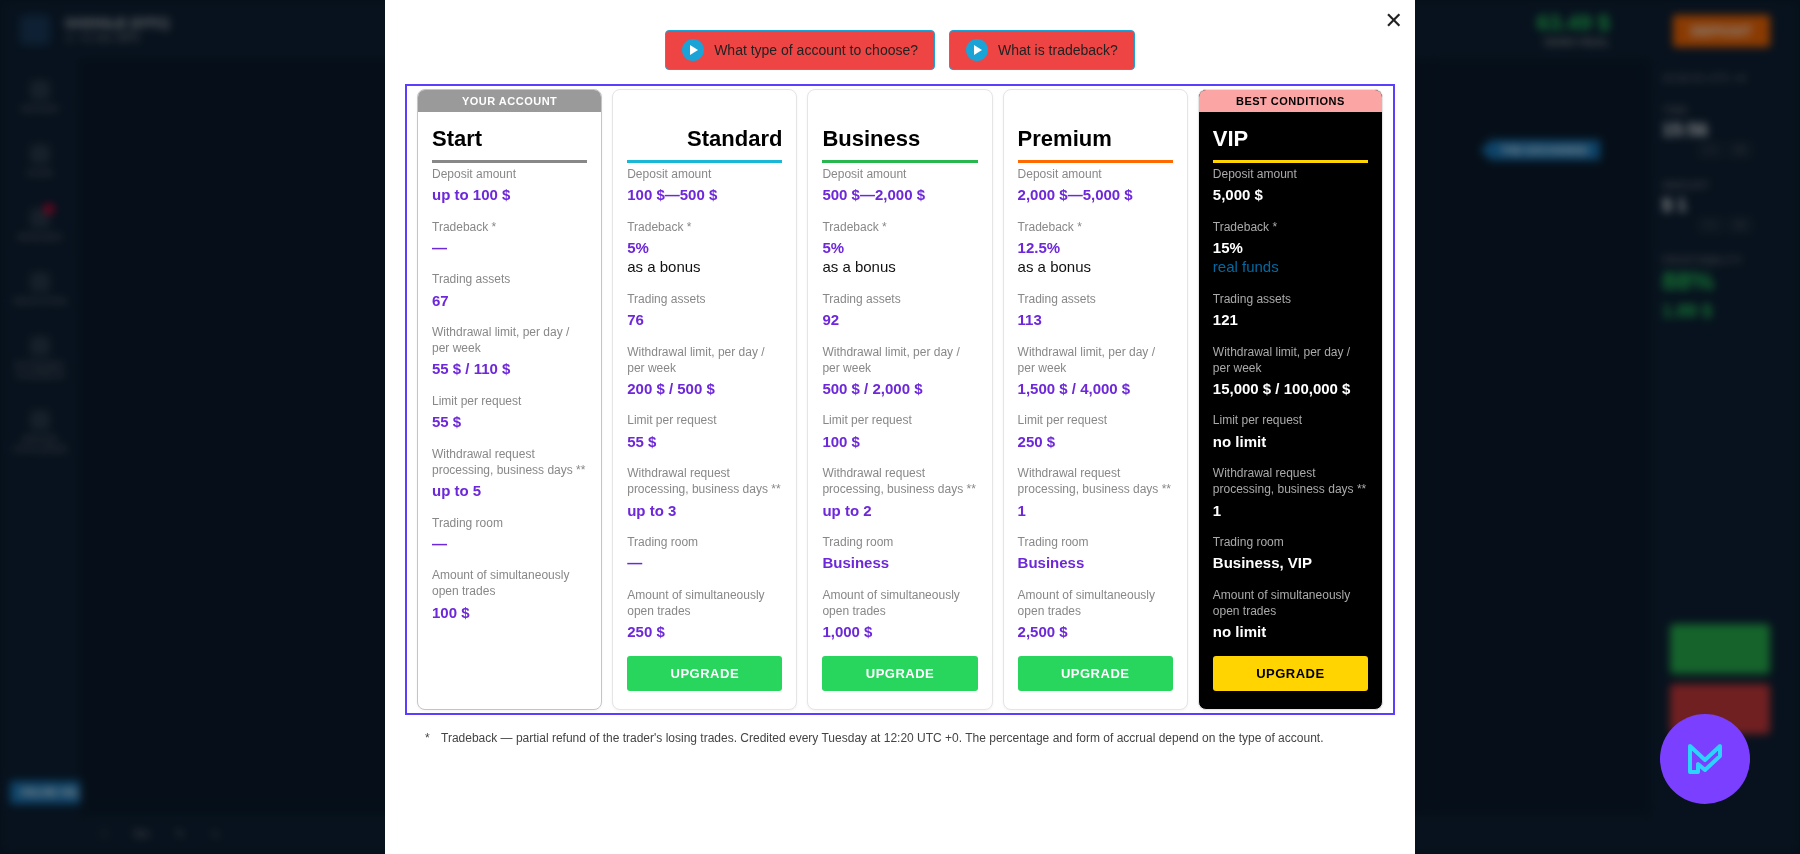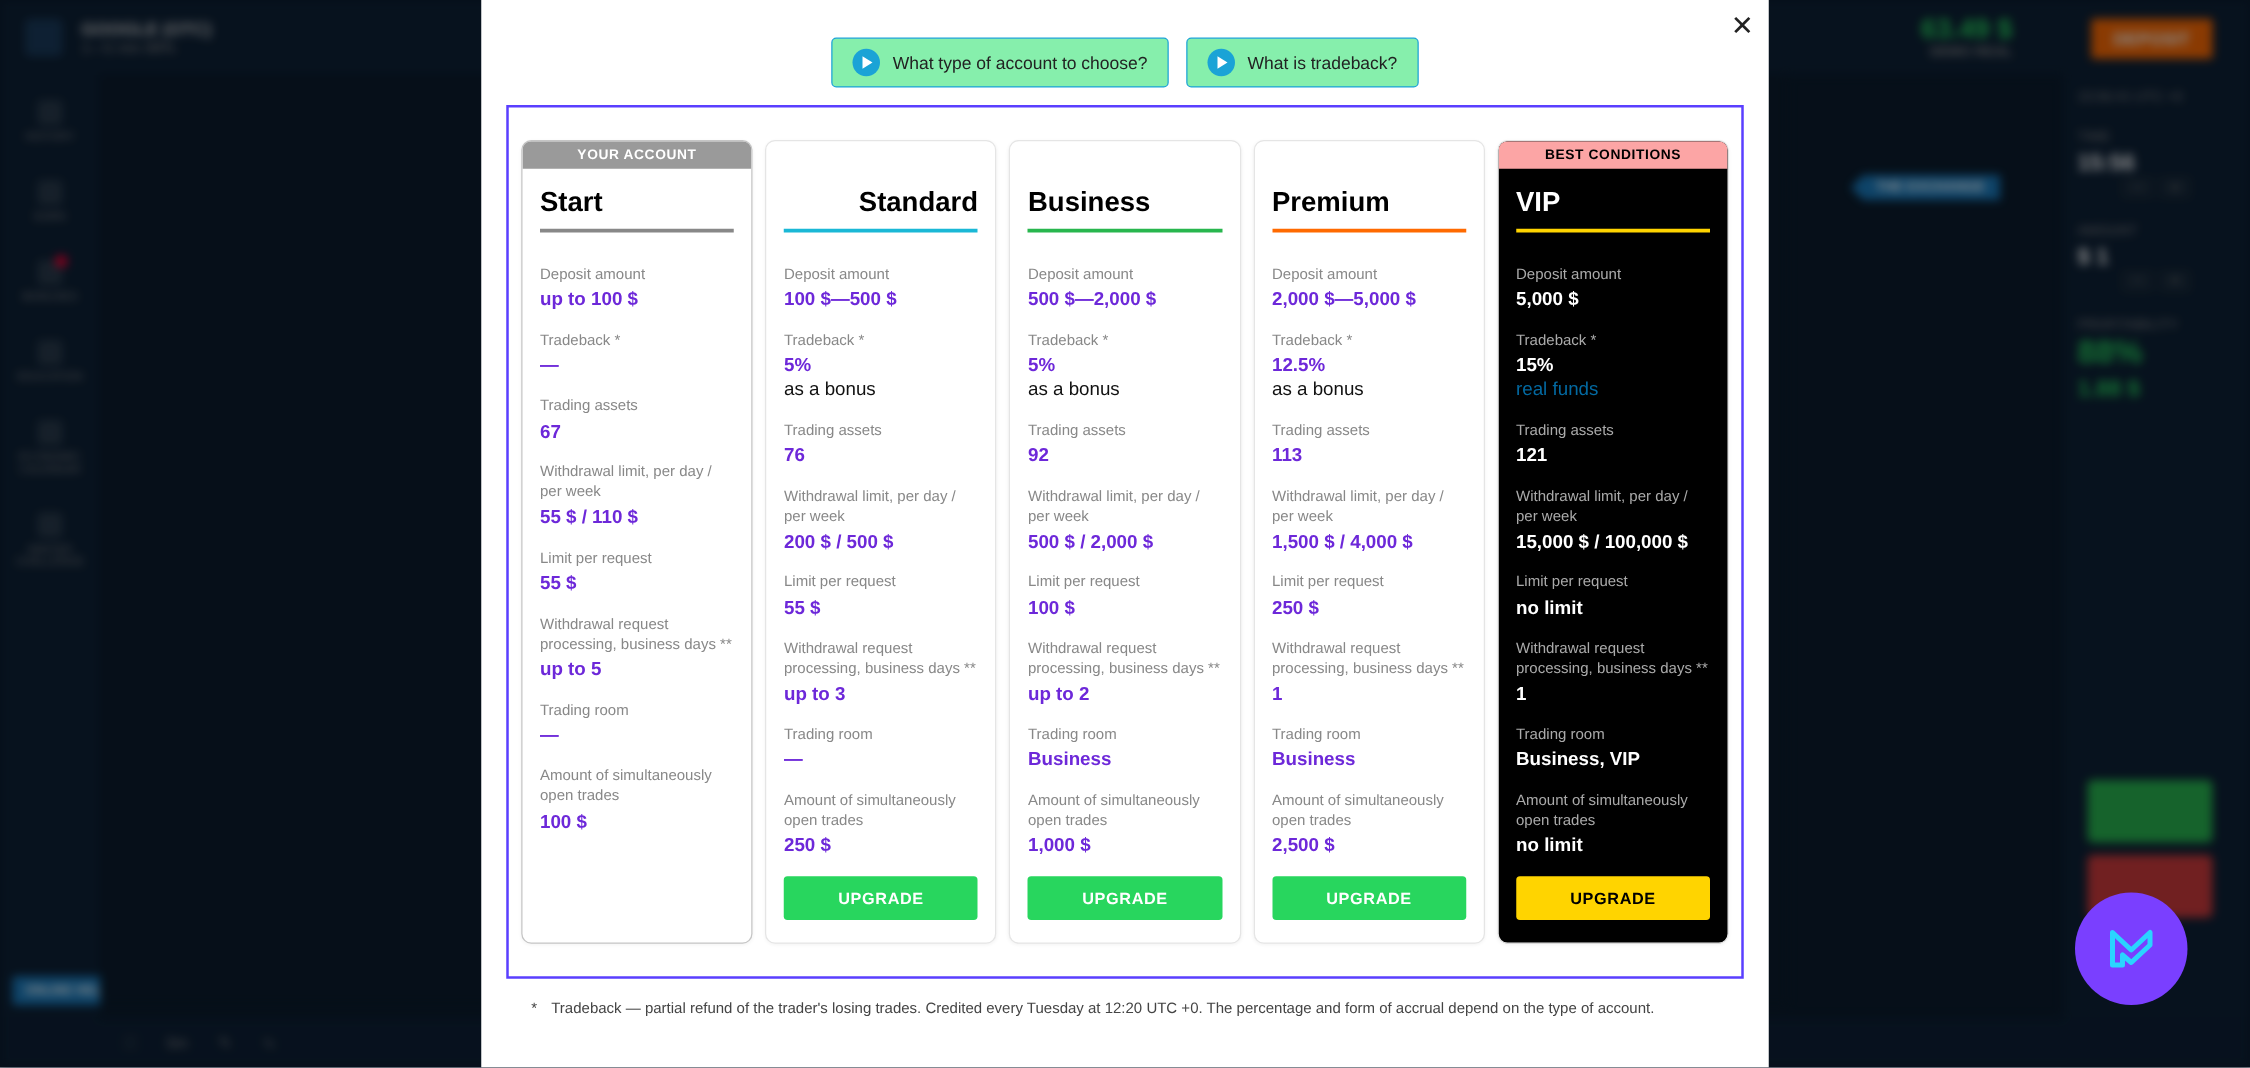--- a/index.html
+++ b/index.html
@@ -30,34 +30,34 @@
 .bg-help { position: absolute; left: 10px; bottom: 50px; background: #1a7bbd; color: #fff; padding: 6px 10px; font-size: 10px; font-weight: bold; border-radius: 2px; text-align: center; }
 .bg-bottombar { position: absolute; left: 80px; right: 0; bottom: 0; height: 40px; background: #0d1f33; display: flex; align-items: center; padding: 0 20px; gap: 25px; color: #888; font-size: 12px; }
 .bg-pm { display: flex; gap: 4px; justify-content: center; }
 .bg-pm-btn { width: 26px; height: 18px; background: #1a2a3a; border-radius: 2px; color: #888; font-size: 14px; line-height: 16px; text-align: center; }
 
 
 .modal-backdrop { position: absolute; inset: 0; background: rgba(0,0,0,0.4); }
 .modal { position: absolute; left: 50%; top: 0; transform: translateX(-50%); width: 1030px; background: #fff; min-height: 100%; }
 .modal-close { position: absolute; right: 12px; top: 8px; font-size: 22px; color: #222; cursor: pointer; background: none; border: none; }
 .modal-top { padding: 30px 20px 14px; display: flex; justify-content: center; gap: 14px; }
-.info-btn { border: 1px solid #1aa3d6; border-radius: 4px; padding: 8px 16px; display: flex; align-items: center; gap: 10px; font-size: 14px; color: #222; background: #86efac; cursor: pointer; }
+.info-btn { border: 1px solid #1aa3d6; border-radius: 4px; padding: 8px 16px; display: flex; align-items: center; gap: 10px; font-size: 14px; color: #222; background: #ef4444; cursor: pointer; }
 .info-play { width: 22px; height: 22px; border-radius: 50%; background: #1aa3d6; position: relative; }
 .info-play::after { content: ''; position: absolute; left: 8px; top: 6px; border-left: 8px solid #fff; border-top: 5px solid transparent; border-bottom: 5px solid transparent; }
 
-.tiers-wrapper { margin: 0 20px 14px; border: 2px solid #5a3fff; padding: 26px 10px; display: flex; gap: 10px; }
+.tiers-wrapper { margin: 0 20px 14px; border: 2px solid #5a3fff; padding: 3px 10px; display: flex; gap: 10px; }
 .tier { background: #fff; border-radius: 8px; border: 1px solid #e5e5e5; flex: 1; display: flex; flex-direction: column; position: relative; overflow: hidden; box-shadow: 0 1px 3px rgba(0,0,0,0.05); }
 .tier.current { border: 1px solid #c5c5c5; }
 .tier.vip { background: #000; color: #fff; }
 .tier-badge { text-align: center; font-size: 11px; font-weight: bold; padding: 5px 0; letter-spacing: 0.5px; }
 .tier-badge.your { background: #9a9a9a; color: #fff; }
 .tier-badge.best { background: #fca5a5; color: #000; }
 .tier-badge.spacer { visibility: hidden; }
 .tier-body { padding: 14px 14px 18px; flex: 1; display: flex; flex-direction: column; }
-.tier-title { font-size: 22px; font-weight: bold; padding-bottom: 8px; border-bottom: 3px solid; margin-bottom: 25px; }
+.tier-title { font-size: 22px; font-weight: bold; padding-bottom: 8px; border-bottom: 3px solid; margin-bottom: 3px; }
 .tier.start .tier-title { border-color: #888; }
 .tier.standard .tier-title { border-color: #1ab8d6; text-align: right; }
 .tier.business .tier-title { border-color: #28b64e; }
 .tier.premium .tier-title { border-color: #ff6a00; }
 .tier.vip .tier-title { border-color: #ffd400; color: #fff; }
 .tier-row { margin-bottom: 14px; }
 .tier-label { font-size: 12px; color: #888; line-height: 1.35; }
 .tier.vip .tier-label { color: #aaa; }
 .tier-value { font-size: 15px; font-weight: bold; margin-top: 3px; color: #6d28d9; line-height: 1.3; }
 .tier.vip .tier-value { color: #fff; }

